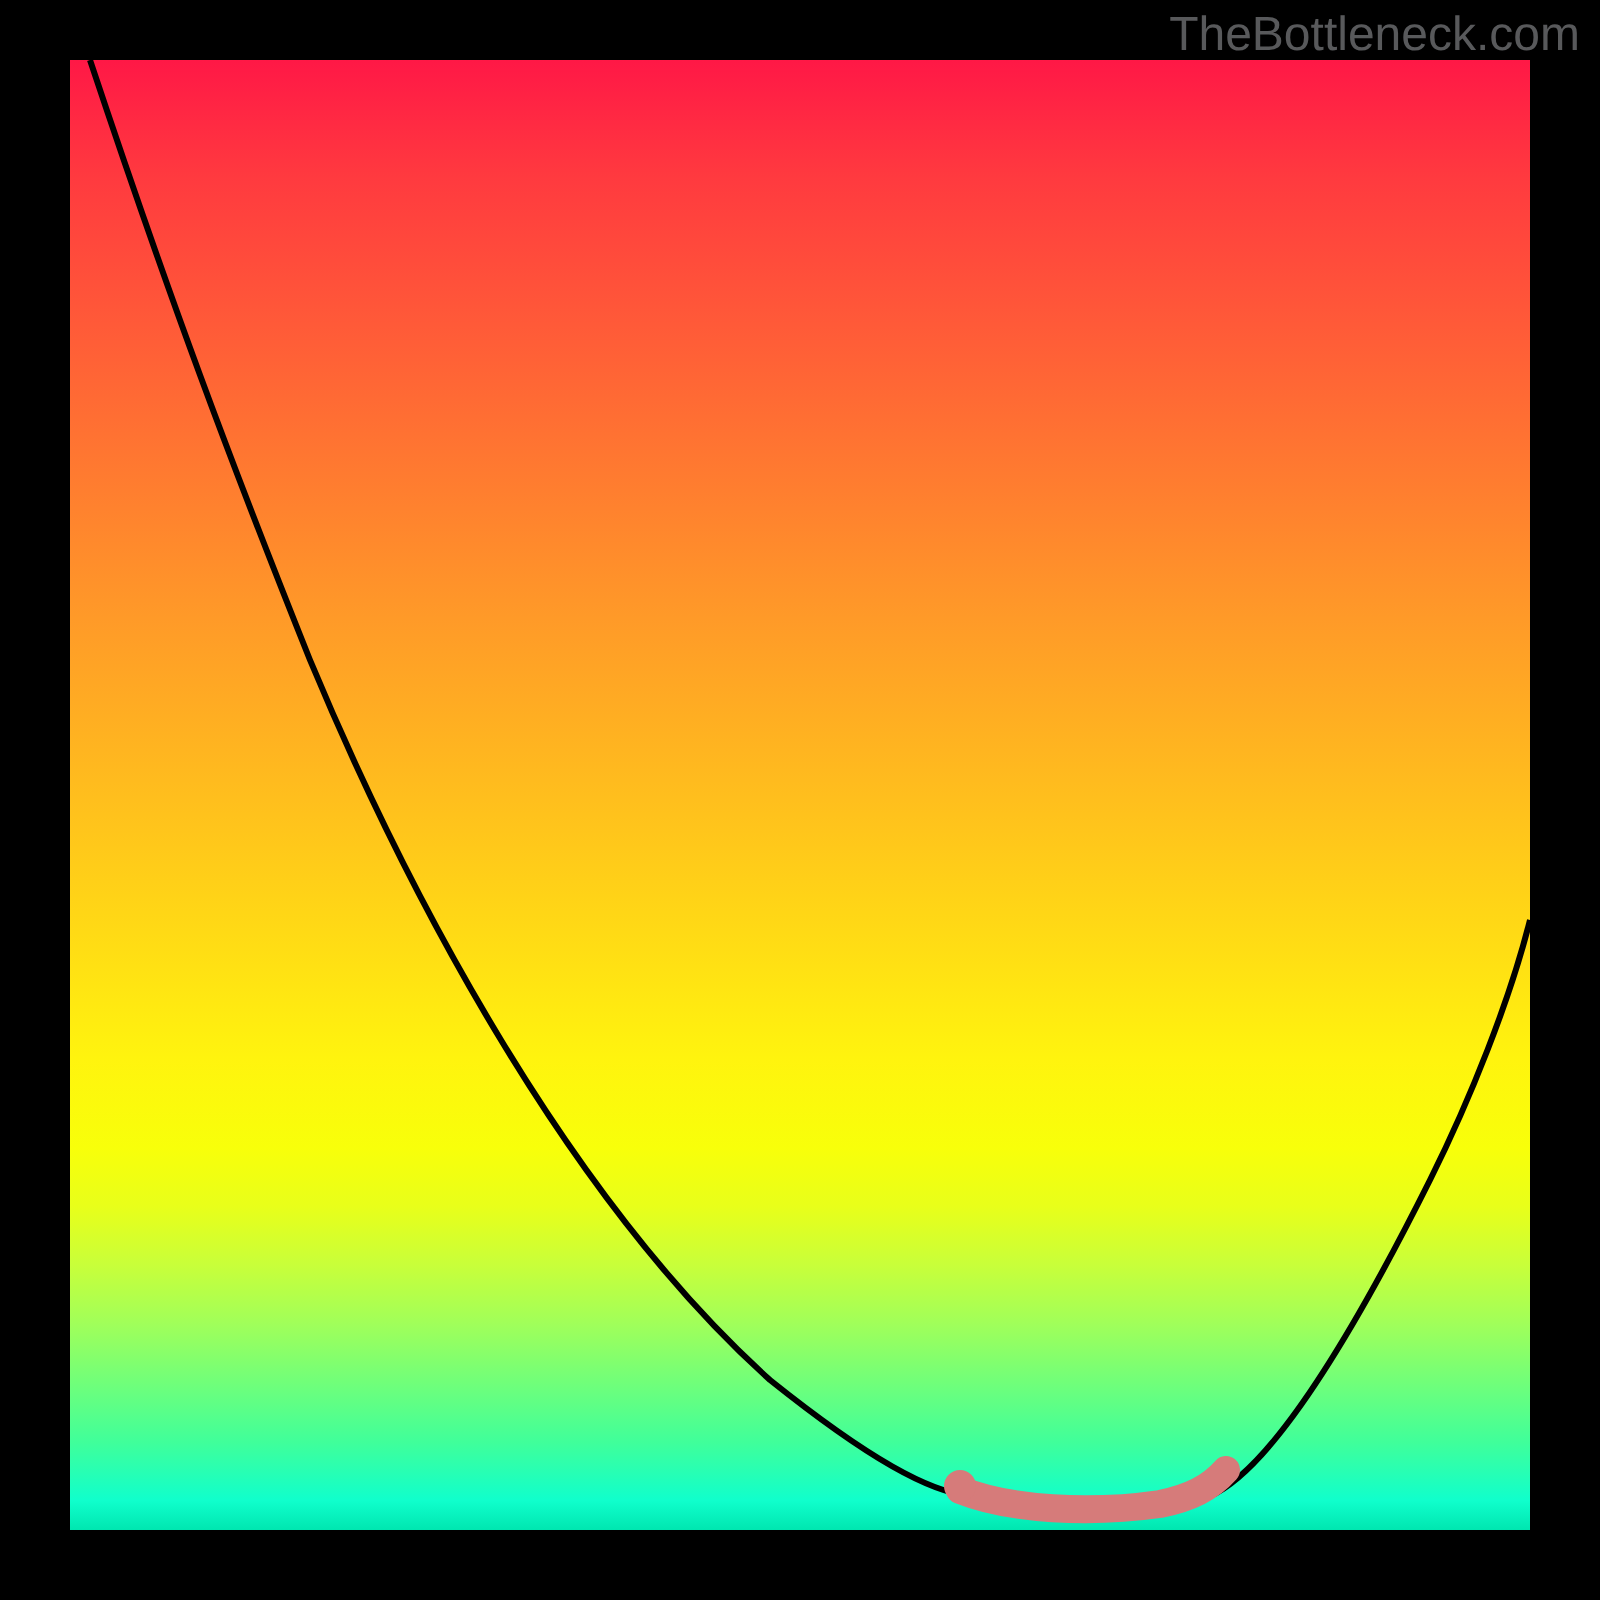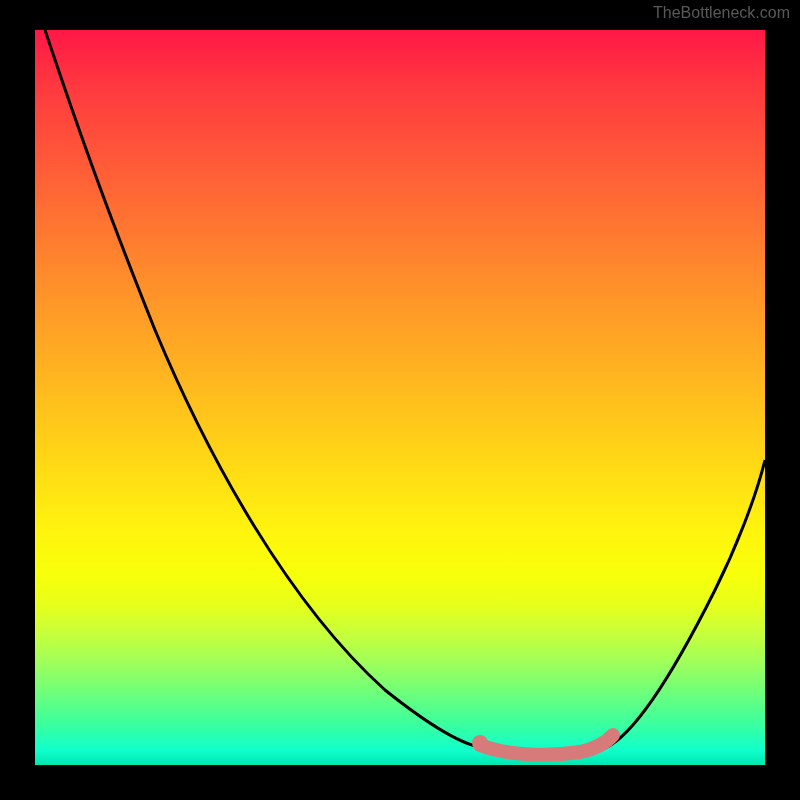--- a/index.html
+++ b/index.html
@@ -3,21 +3,21 @@
 <meta charset="utf-8">
 <style>
   * { margin: 0; padding: 0; box-sizing: border-box; }
   html, body { width: 800px; height: 800px; overflow: hidden; background: #000; }
   .container { position: relative; width: 800px; height: 800px; background: #000; }
   .watermark {
     position: absolute;
     top: 4px;
     right: 10px;
     font-family: Arial, Helvetica, sans-serif;
-    font-size: 16px;
+    font-size: 24px;
     color: #58595b;
     z-index: 10;
   }
   .plot-area {
     position: absolute;
     left: 35px;
     top: 30px;
     width: 730px;
     height: 735px;
     background: linear-gradient(to bottom,

